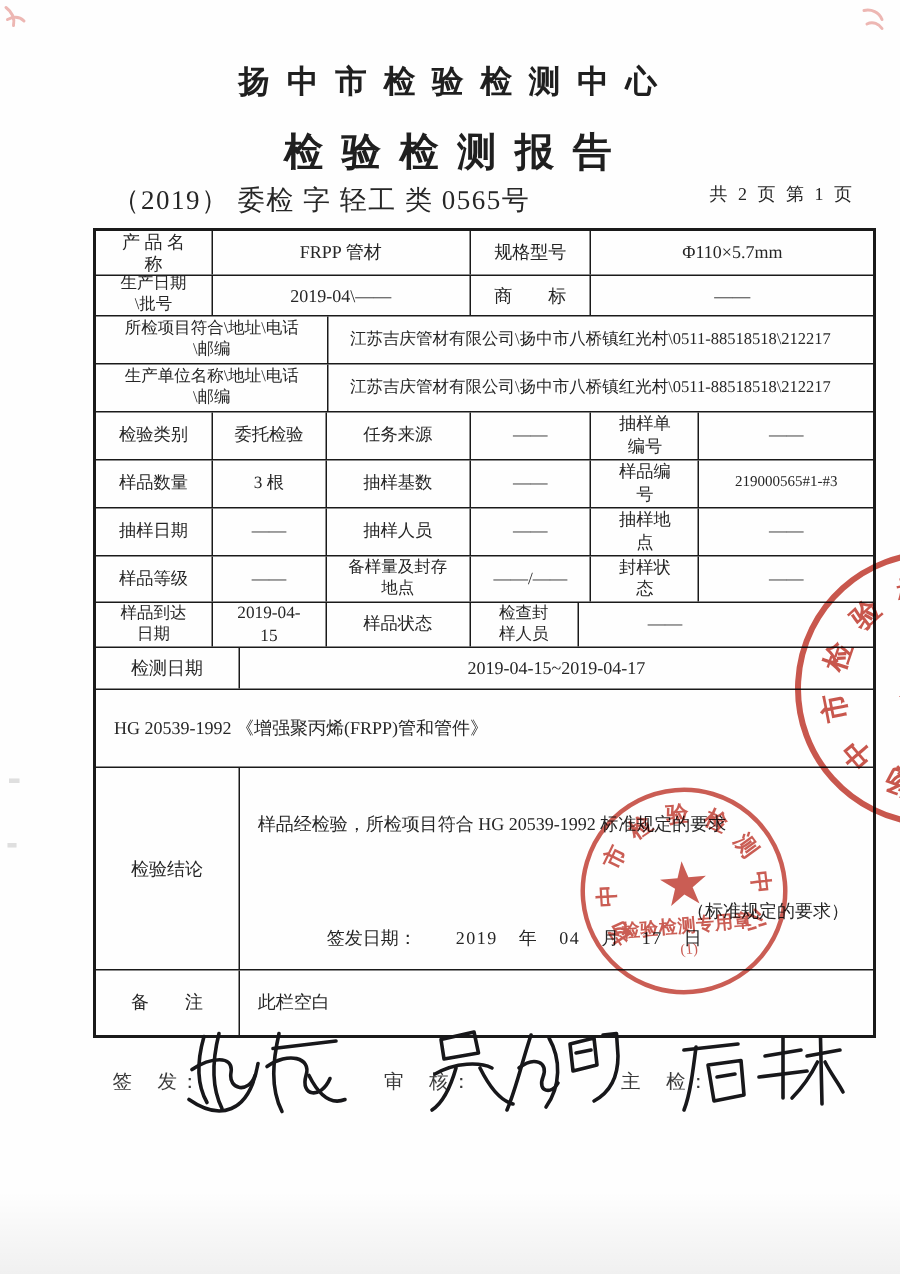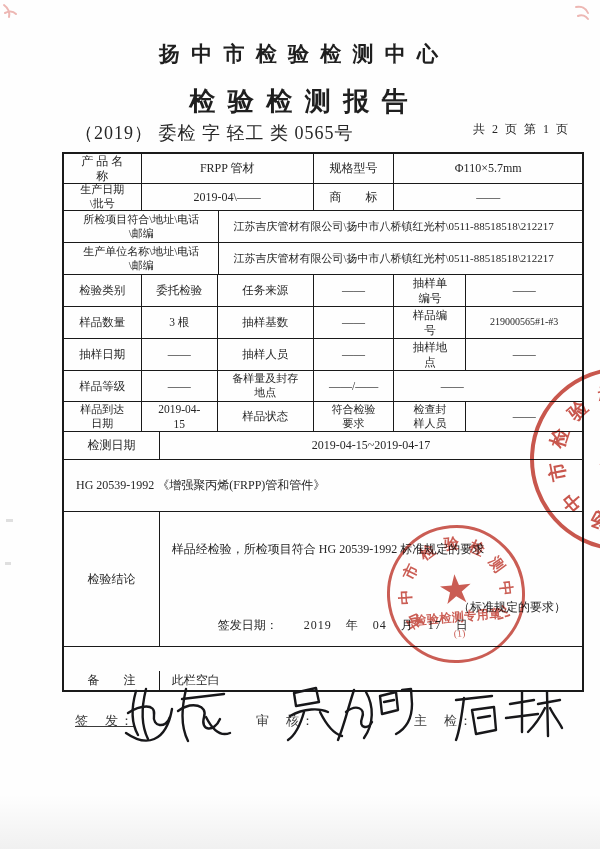--- a/index.html
+++ b/index.html
@@ -12,21 +12,21 @@
   .org-title { position:absolute; top:40px; left:0; width:100%; text-align:center;
     font-size:21px; font-weight:bold; letter-spacing:3px; color:#1f1f1f; }
   .report-title { position:absolute; top:84px; left:0; width:100%; text-align:center;
     font-size:26px; font-weight:bold; letter-spacing:3px; color:#1f1f1f; }
   .ref-no { position:absolute; top:121px; left:75px; font-size:18px; letter-spacing:1px; }
   .page-info { position:absolute; top:121px; right:30px; font-size:12px; letter-spacing:2px; }
   
   .rpt-table { position:absolute; left:62px; top:152px; width:518px;
     border:2px solid #1a1a1a; box-sizing:content-box; }
   .trow { display:flex; border-bottom:1px solid #1a1a1a; box-sizing:border-box; }
-  .trow:last-child { border-bottom:none;align-items:flex-end; }
+  .trow:last-child { border-bottom:none; }
   .tc { border-right:1px solid #1a1a1a; box-sizing:border-box; display:flex;
     align-items:center; justify-content:center; text-align:center;
     font-size:12px; padding:2px 14px; overflow:hidden; line-height:1.25; }
   .tc:last-child { border-right:none; }
   .tc.left { justify-content:flex-start; text-align:left; }
   .fs11 { font-size:11px; }   .fs115 { font-size:11.5px; }  .fs10 { font-size:10px; }
   .h30{height:30px} .h27{height:27px} .h32{height:32px} .h31{height:31px}
   .h28{height:28px} .h52{height:52px} .h135{height:135px} .h43{height:43px}
   
   .c4a{width:15%} .c4b{width:33.2%} .c4c{width:15.6%} .c4d{width:36.2%}
@@ -52,21 +52,21 @@
   .stamp-main .line1 { top:61%; font-size:12px; letter-spacing:.5px; }
   .stamp-main .line2 { top:76%; font-size:10px; }
   .stamp-edge { left:530px; top:367px; width:176px; height:176px;
     border:4px solid #c0392e; color:#c0392e; opacity:.85; transform:rotate(-42deg); }
   .stamp-edge .arc-char { font-size:19px; }
   .stamp-edge .star { font-size:54px; }
   .stamp-edge .line1 { top:62%; font-size:15px; letter-spacing:1px; }
   .stamp-edge .line2 { top:77%; font-size:12px; }
   
   .sig-label { position:absolute; top:712px; font-size:13px; letter-spacing:2px; color:#3a3a3a; }
-  .lbl-issue { left:75px;text-decoration:underline; } .lbl-review { left:256px; } .lbl-inspect { left:414px; }
+  .lbl-issue { left:75px; } .lbl-review { left:256px; } .lbl-inspect { left:414px; }
   .sig-svg { position:absolute; }
   .sig-svg path { fill:none; stroke:#17171a; stroke-width:2.4; stroke-linecap:round; stroke-linejoin:round; }
   .sig-issuer { left:122px; top:683px; }
   .sig-reviewer { left:286px; top:681px; }
   .sig-inspector { left:452px; top:688px; }
   
   .corner-mark { position:absolute; opacity:.38; }
   .corner-mark path { fill:none; stroke:#d2453c; stroke-width:2; stroke-linecap:round; }
   .cm-left { left:1px; top:2px; }
   .cm-right { left:572px; top:3px; }
@@ -129,27 +129,27 @@
       <div class="tc c6c fs115">抽样人员</div>
       <div class="tc c6d fs115">——</div>
       <div class="tc c6e fs115">抽样地点</div>
       <div class="tc c6f fs115">——</div>
     </div>
     <div class="trow h31">
       <div class="tc c6a fs115">样品等级</div>
       <div class="tc c6b fs115">——</div>
       <div class="tc c6c fs11">备样量及封存地点</div>
       <div class="tc c6d fs115">——/——</div>
+      <div class="tc c6e fs115">封样状态</div>
       <div class="tc c6f fs115">——</div>
     </div>
     <div class="trow h30">
       <div class="tc c6a fs11">样品到达日期</div>
       <div class="tc c6b fs115">2019-04-15</div>
       <div class="tc c6c fs115">样品状态</div>
-      <div class="tc c6d fs11">符合检验要求</div>
       <div class="tc c6e fs11">检查封样人员</div>
       <div class="tc c6f fs115">——</div>
     </div>
     <div class="trow h28">
       <div class="tc c3a">检测日期</div>
       <div class="tc c3b">2019-04-15~2019-04-17</div>
     </div>
     <div class="trow h52">
       <div class="tc c3b left" style="padding-left:12px">HG 20539-1992 《增强聚丙烯(FRPP)管和管件》</div>
     </div>

